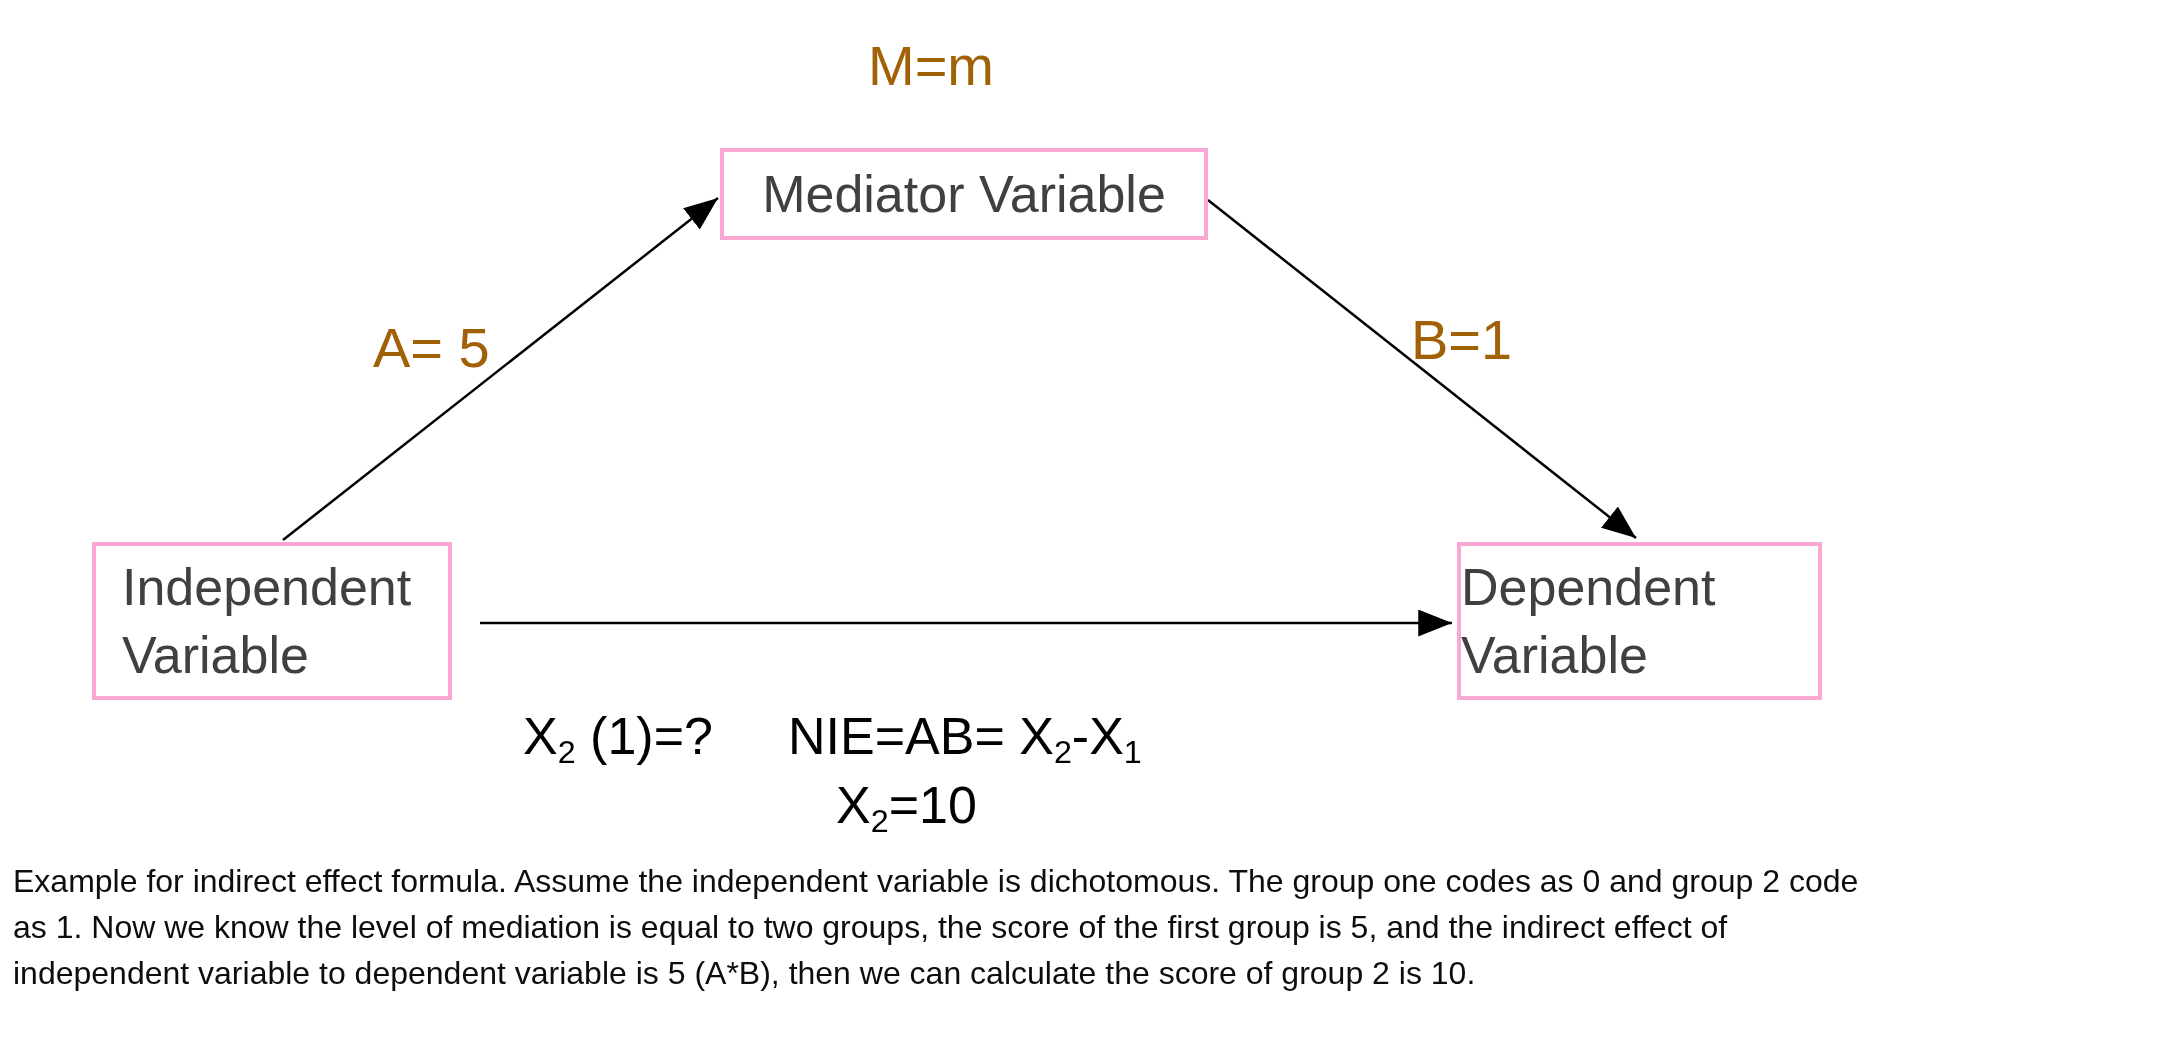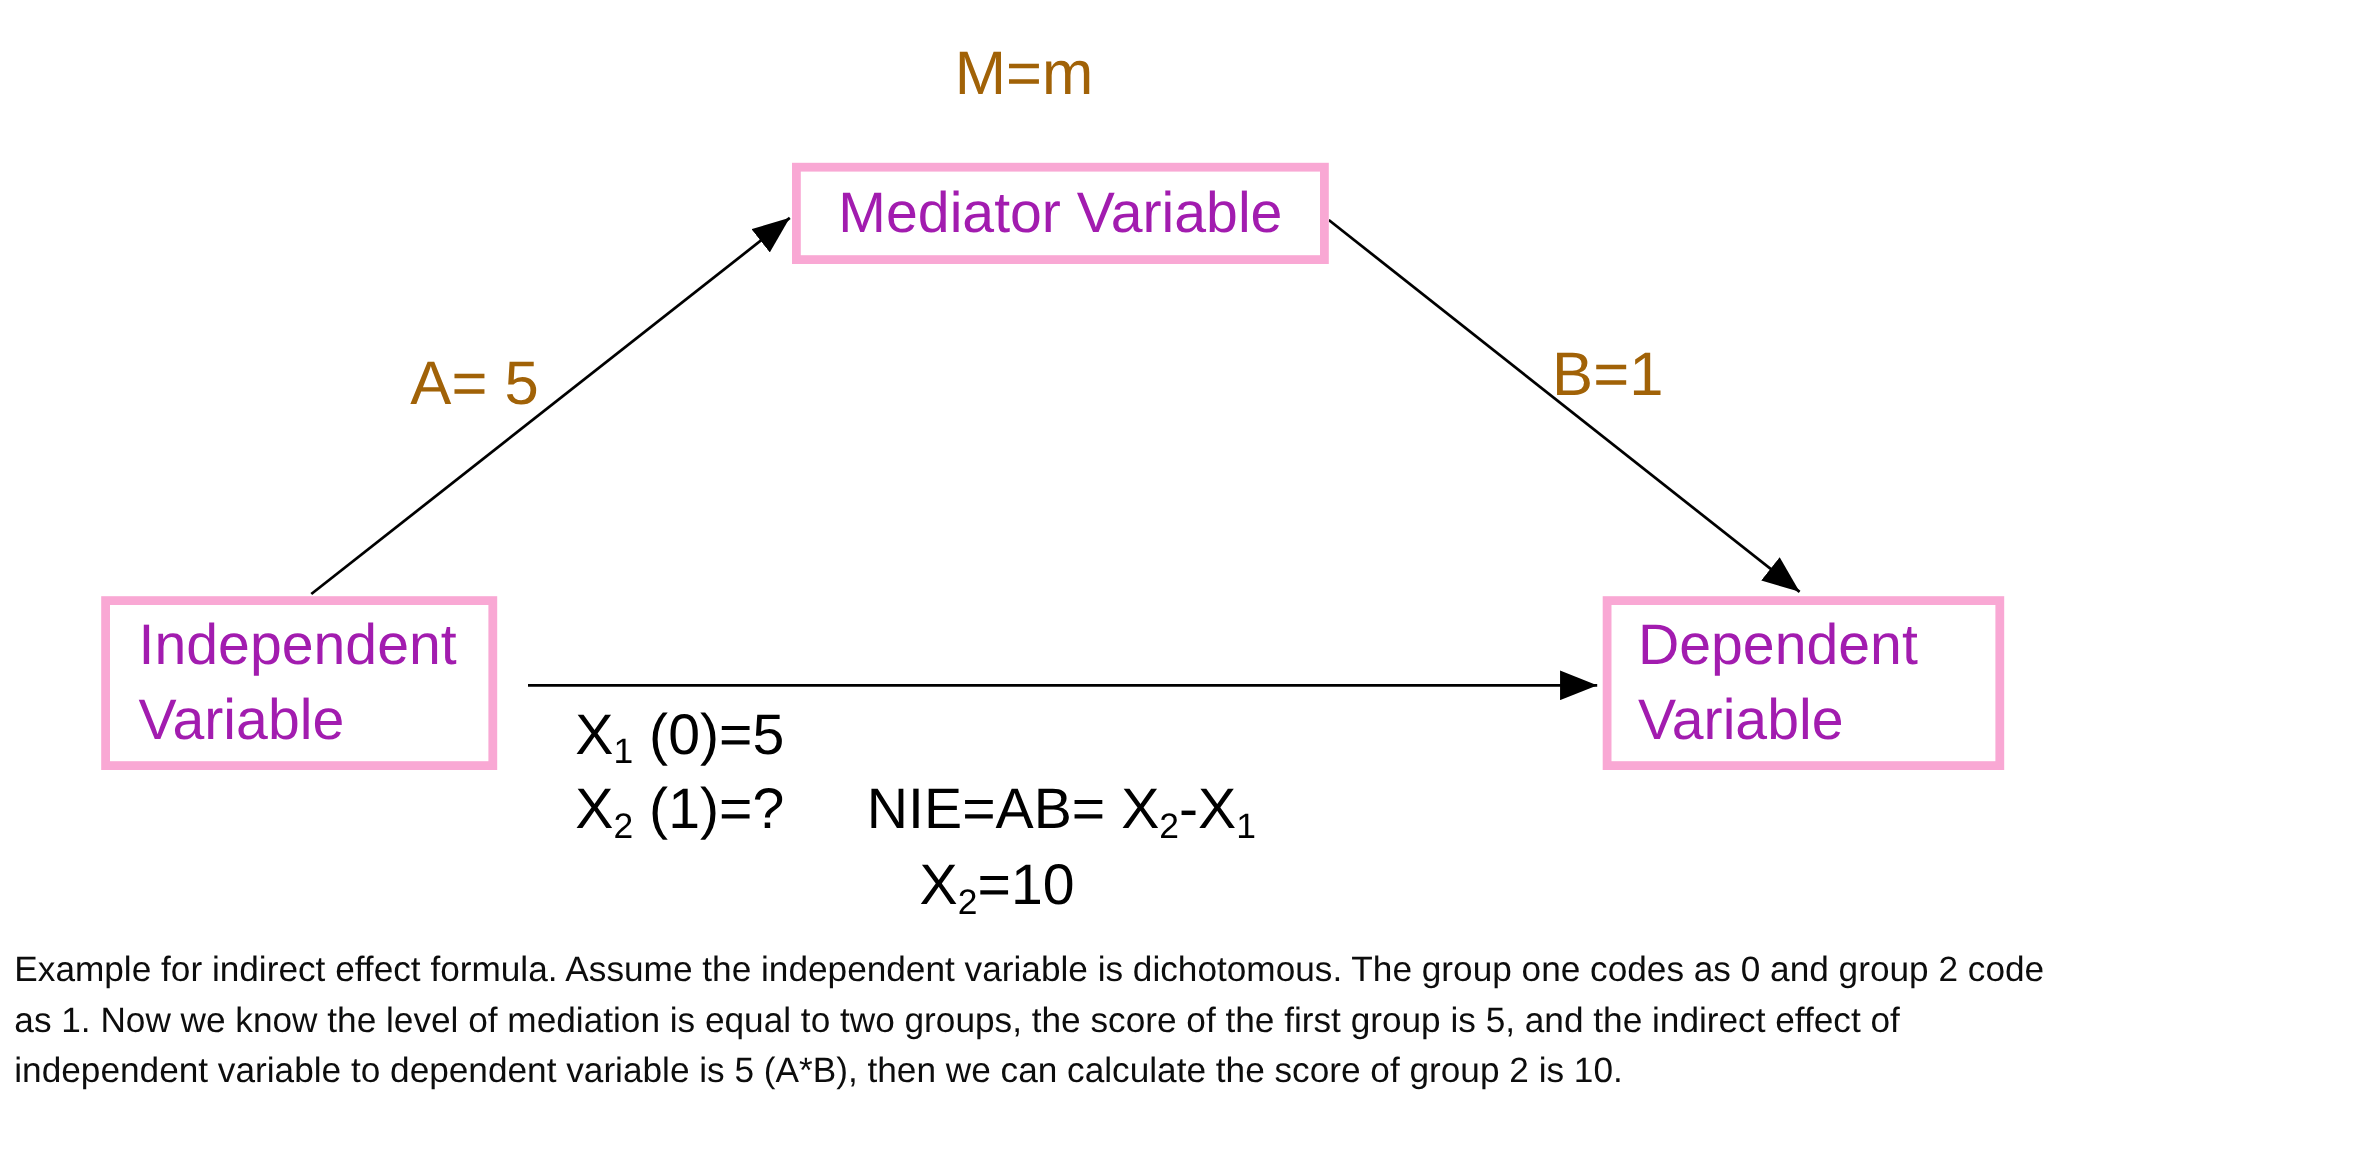--- a/index.html
+++ b/index.html
@@ -18,26 +18,26 @@
   }
   .arrows {
     position: absolute;
     left: 0;
     top: 0;
     width: 2161px;
     height: 1048px;
   }
   .box {
     position: absolute;
-    border: 8px solid #f9a8d4;
+    border: 4px solid #f9a8d4;
     background: #ffffff;
     box-sizing: border-box;
     font-size: 52px;
     line-height: 68px;
-    color: #a21caf;
+    color: #404040;
   }
   .box.mediator {
     left: 720px;
     top: 148px;
     width: 488px;
     height: 92px;
     display: flex;
     align-items: center;
     justify-content: center;
     line-height: 1;
@@ -53,21 +53,20 @@
     padding-left: 26px;
   }
   .box.dependent {
     left: 1457px;
     top: 542px;
     width: 365px;
     height: 158px;
     display: flex;
     flex-direction: column;
     justify-content: center;
-    padding-left: 24px;
   }
   .lbl {
     position: absolute;
     font-size: 56px;
     line-height: 1;
     white-space: nowrap;
     color: #a16207;
   }
   .m-label   { left: 868px;  top: 38px;  }
   .a-label   { left: 373px;  top: 320px; }
@@ -127,21 +126,20 @@
   </div>
 
   <div class="box dependent">
     <div>Dependent</div>
     <div>Variable</div>
   </div>
 
   <div class="lbl a-label">A= 5</div>
   <div class="lbl b-label">B=1</div>
 
-  <div class="formula f1"><span>X</span><span class="sub">1</span><span> (0)=5</span></div>
   <div class="formula f2"><span>X</span><span class="sub">2</span><span> (1)=?</span></div>
   <div class="formula f3"><span>NIE=AB= X</span><span class="sub">2</span><span>-X</span><span class="sub">1</span></div>
   <div class="formula f4"><span>X</span><span class="sub">2</span><span>=10</span></div>
 
   <div class="caption">
     <div>Example for indirect effect formula. Assume the independent variable is dichotomous. The group one codes as 0 and group 2 code</div>
     <div>as 1. Now we know the level of mediation is equal to two groups, the score of the first group is 5, and the indirect effect of</div>
     <div>independent variable to dependent variable is 5 (A*B), then we can calculate the score of group 2 is 10.</div>
   </div>
 

